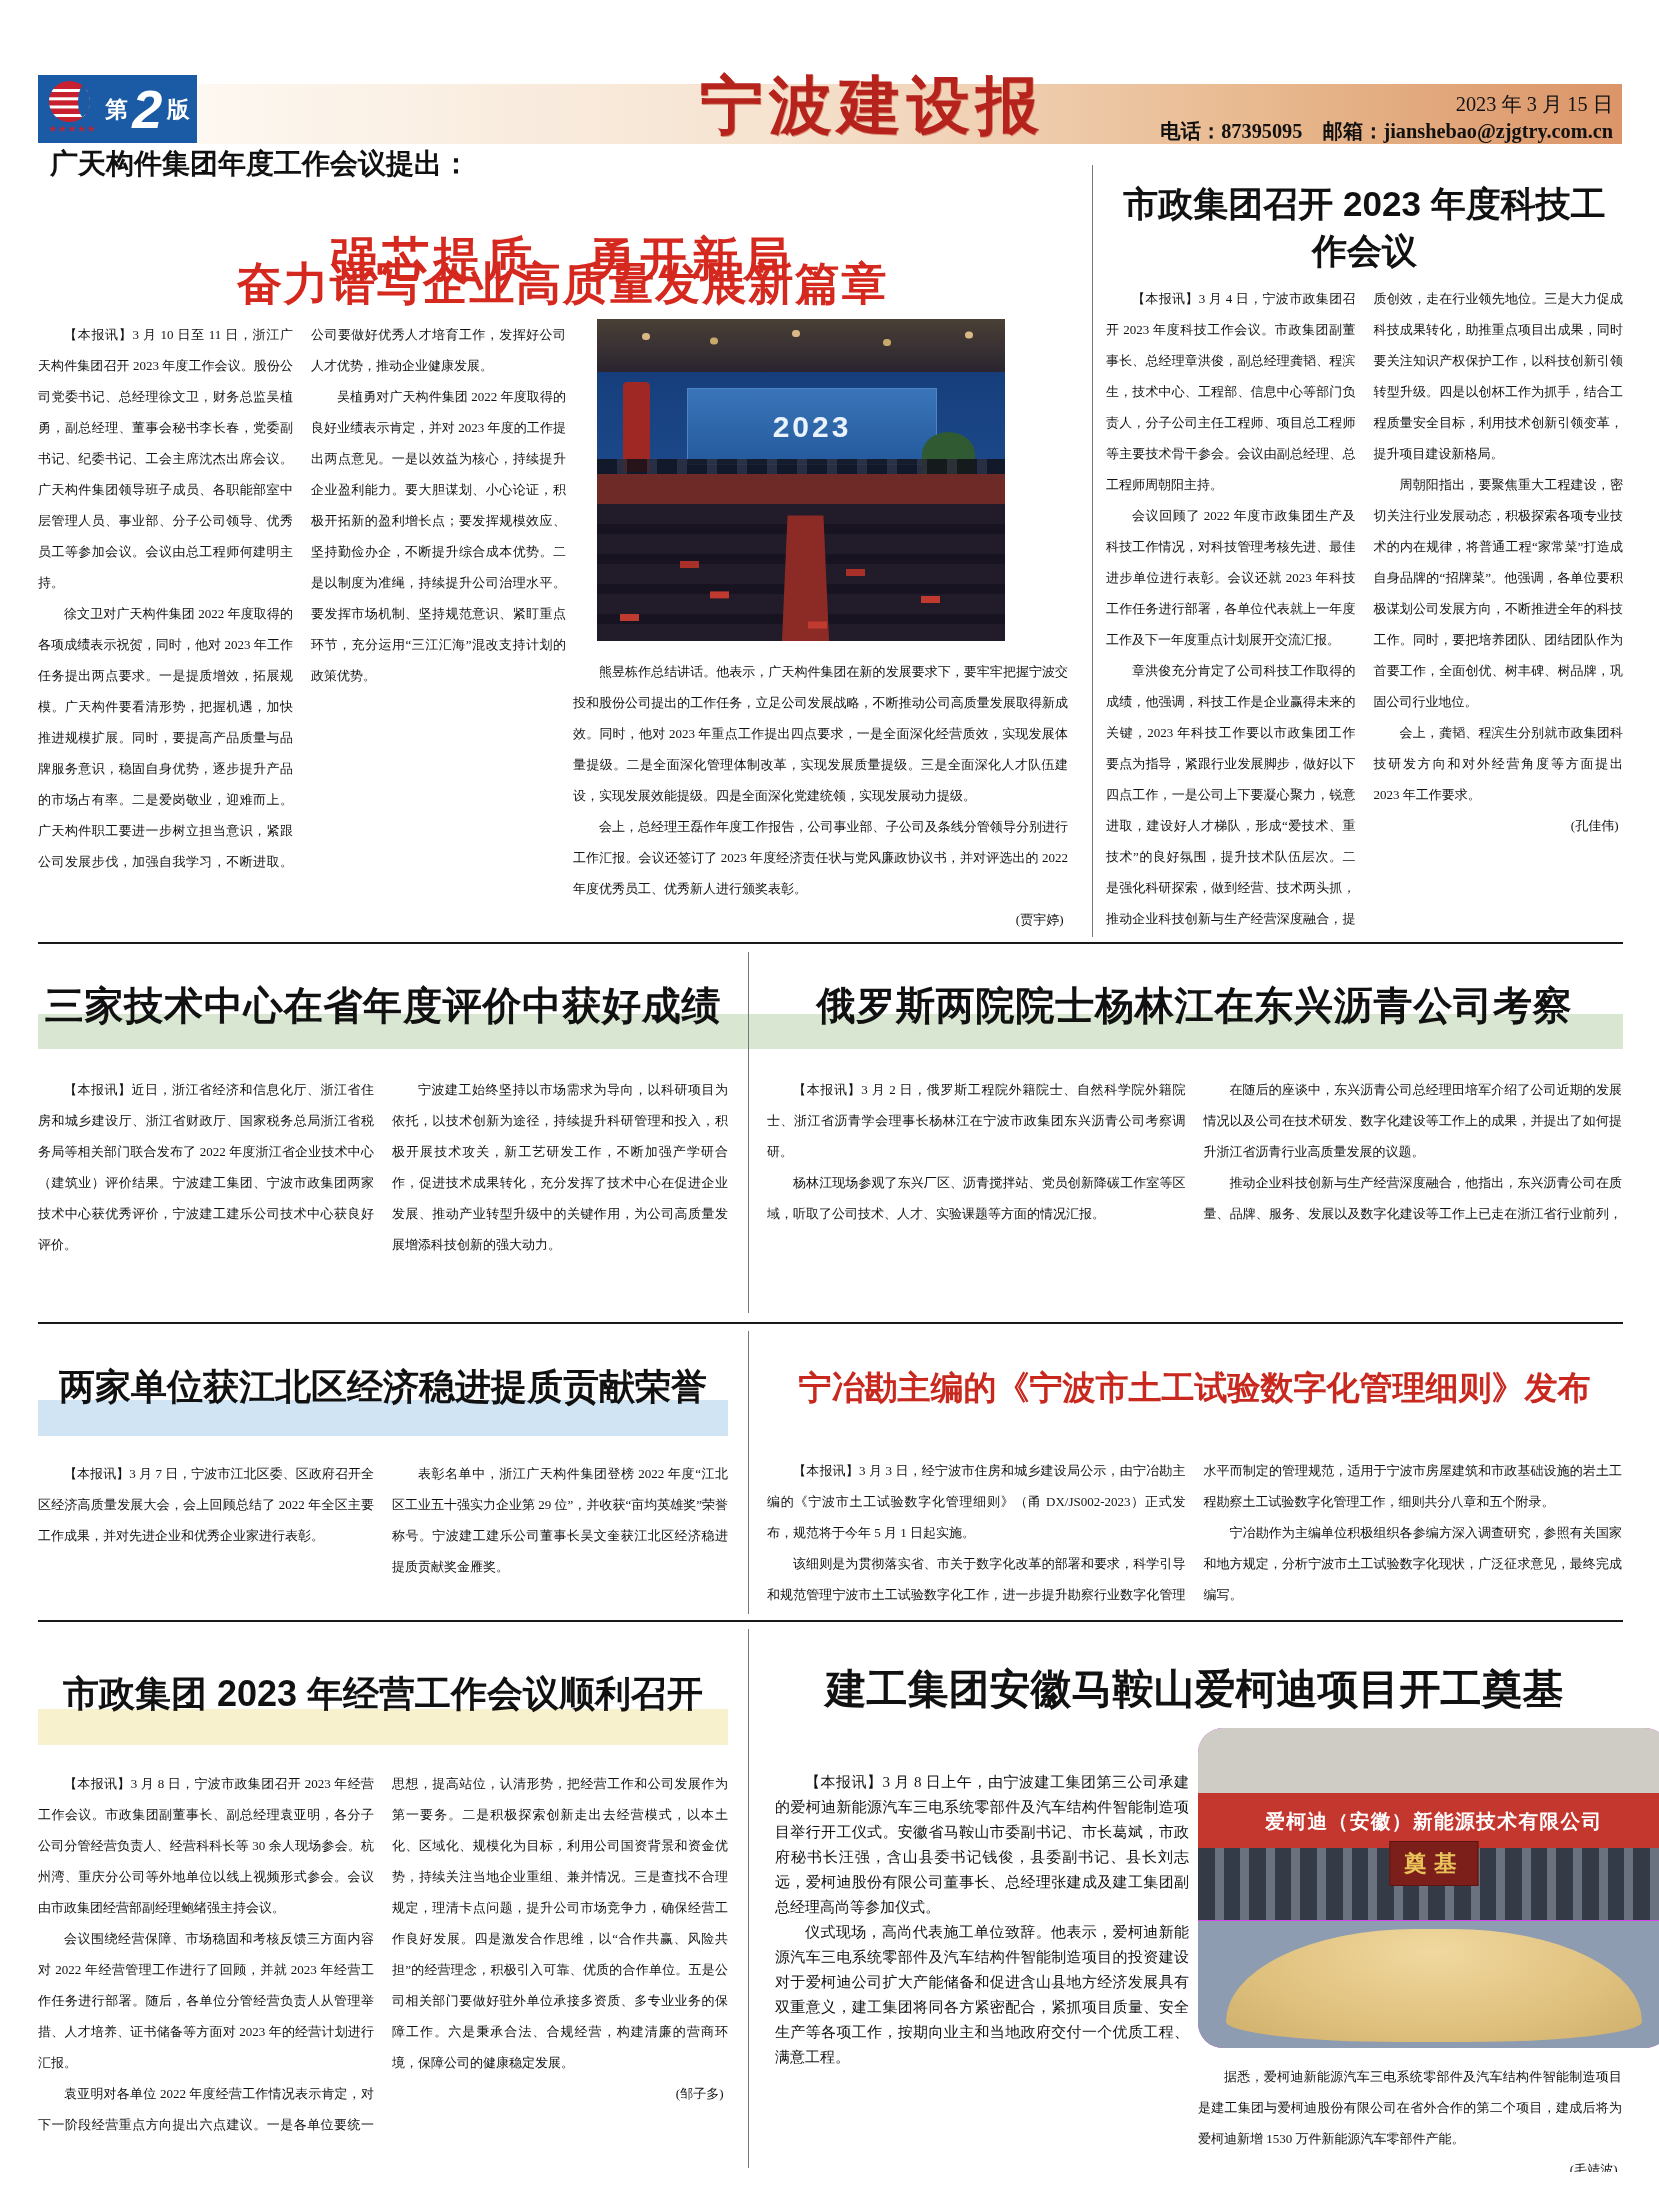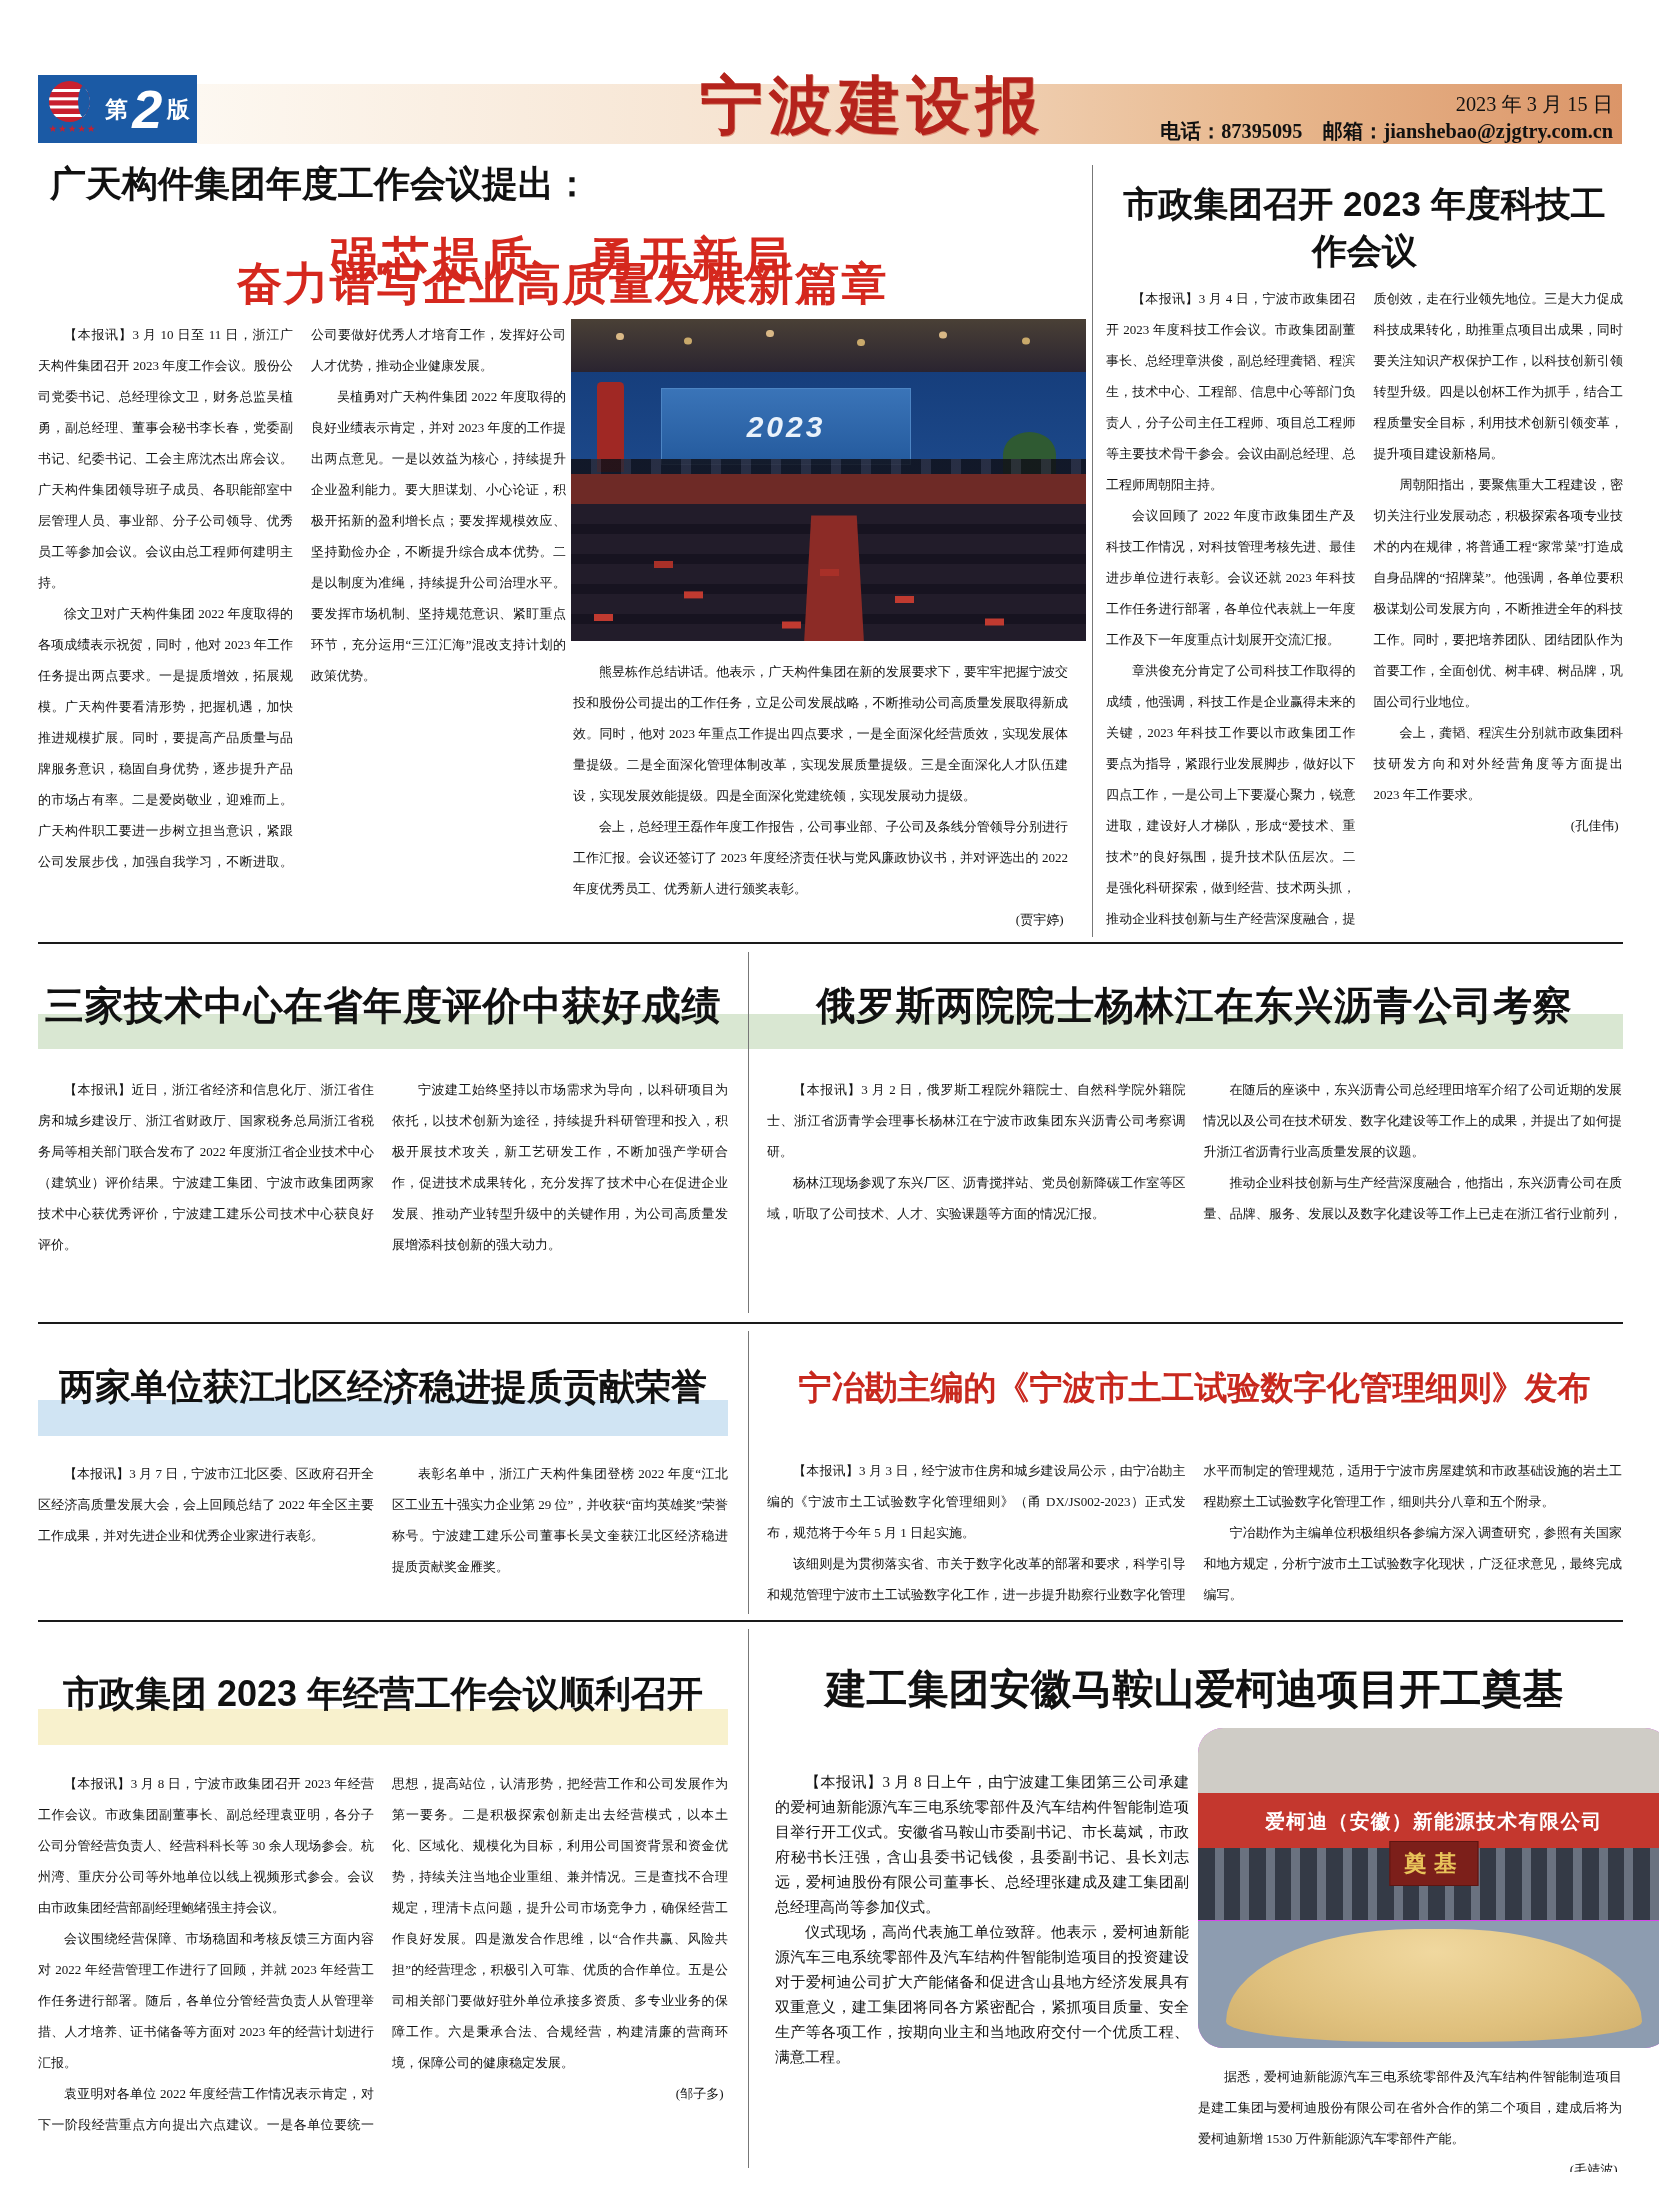--- a/index.html
+++ b/index.html
@@ -23,25 +23,25 @@
   
   .rule-h{background:#1a1a1a;height:1.5px;}
   .rule-v{background:#777;width:0.8px;}
   .body-text{font-size:13px;line-height:31px;text-align:justify;overflow:hidden;}
   .body-text p{margin:0;text-indent:2em;}
   .cols2{column-count:2;column-gap:18px;column-fill:auto;}
   .byline{text-align:right;padding-right:4.5px;}
   .headline-box{text-align:center;}
   .sans{font-family:"Liberation Sans",sans-serif;}
   
-  .a1-kicker{left:50px;top:160px;font-size:36px;font-weight:bold;font-family:"Liberation Sans",sans-serif;}
+  .a1-kicker{left:50px;top:145px;font-size:28px;font-weight:bold;font-family:"Liberation Sans",sans-serif;}
   .a1-h1{left:38px;top:197px;width:1049px;text-align:center;font-size:47px;font-weight:bold;color:#d5281e;letter-spacing:4.5px;font-family:"Liberation Sans",sans-serif;margin-top:31px;}
   .a1-h2{left:38px;top:254px;width:1049px;text-align:center;font-size:45px;font-weight:bold;color:#d5281e;letter-spacing:1.5px;font-family:"Liberation Sans",sans-serif;}
   .a1-cols{left:38px;top:319px;width:528px;height:618px;}
-  .a1-photo{left:571px;top:319px;width:515px;height:322px;background:#241f2b;overflow:hidden;font-style:italic;}
+  .a1-photo{left:597px;top:319px;width:408px;height:322px;background:#241f2b;overflow:hidden;}
   .a1-wide{left:573px;top:656px;width:495px;height:281px;}
   
   .ph1-ceiling{position:absolute;left:0;top:0;right:0;height:53px;background:linear-gradient(#4a4036,#2a2430);}
   .ph1-light{position:absolute;top:13.5px;left:45px;width:7.5px;height:7.5px;border-radius:50%;background:#d9b886;box-shadow:68px 4.5px 0 #c9a96b,150px -3px 0 #d9b886,241px 6px 0 #c9a96b,323px -1.5px 0 #d9b886,406px 4.5px 0 #c9a96b;}
   .ph1-backdrop{position:absolute;left:0;top:53px;right:0;height:113px;background:linear-gradient(#163e7c,#1d4a8c);}
   .ph1-screen{position:absolute;left:90px;top:69px;width:248px;height:75px;background:linear-gradient(#3a74b8,#245a9d);border:1.5px solid #4d85c4;color:#eaf2fb;text-align:center;font-size:30px;font-weight:bold;line-height:75px;font-family:"Liberation Sans",sans-serif;letter-spacing:3px;}
   .ph1-flag{position:absolute;left:25.6px;top:63px;width:27px;height:90px;background:#a02824;border-radius:4.5px 4.5px 0 0;}
   .ph1-plant{position:absolute;right:30px;top:113px;width:53px;height:45px;border-radius:50% 50% 0 0;background:#2f5a32;}
   .ph1-table{position:absolute;left:0;top:155px;right:0;height:30px;background:#6e2a26;}
   .ph1-heads{position:absolute;left:0;top:140px;right:0;height:19.6px;background:repeating-linear-gradient(90deg,#101018 0 19.6px,#2a2a38 19.6px 30px);opacity:.85;}

